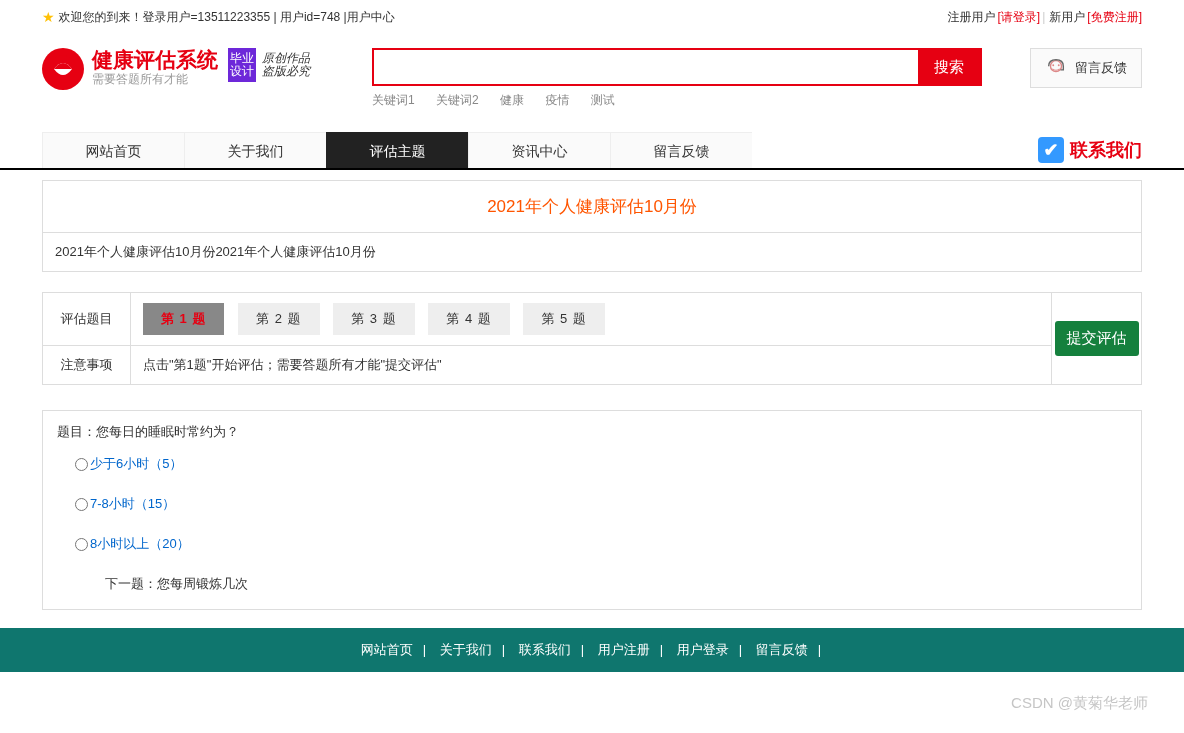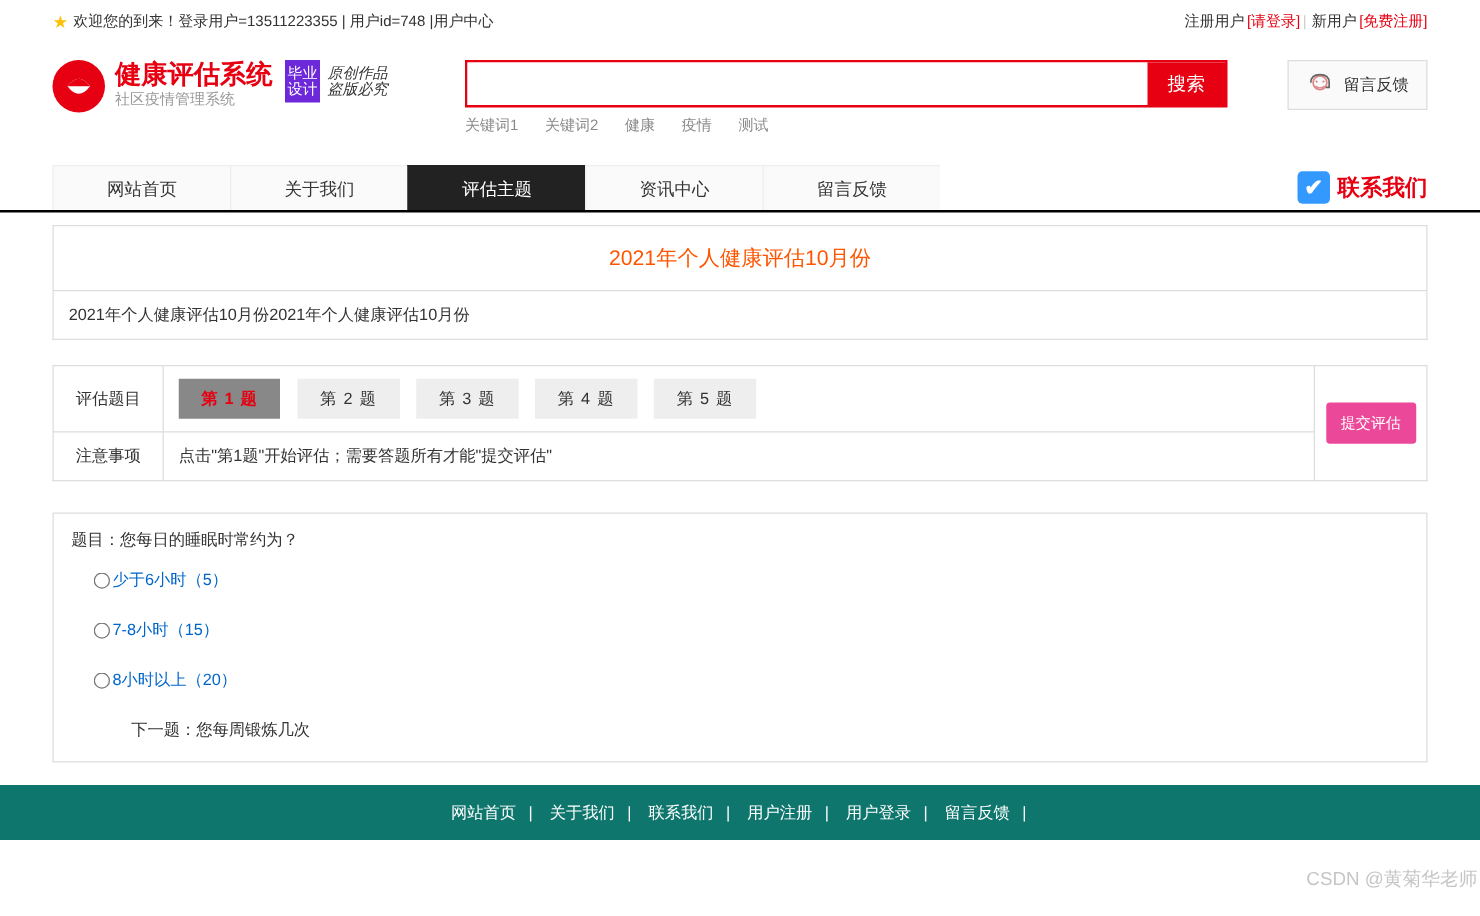--- a/index.html
+++ b/index.html
@@ -57,37 +57,37 @@
     .desc-box { border: 1px solid #ddd; border-top: none; padding: 10px 12px; font-size: 13px; }
     
     
     .qtable-wrap { display: flex; margin-top: 20px; }
     .qtable { border: 1px solid #ddd; border-collapse: collapse; flex: 1; }
     .qtable td { border: 1px solid #ddd; padding: 10px 12px; font-size: 13px; }
     .qtable .label-cell { width: 88px; text-align: center; }
     .qtab { display: inline-block; background: #eee; padding: 7px 18px; margin-right: 10px; cursor: pointer; font-size: 13px; letter-spacing: 1px; }
     .qtab.active { background: #888; color: #e60012; font-weight: bold; }
     .submit-cell { border: 1px solid #ddd; border-left: none; width: 90px; display: flex; align-items: center; justify-content: center; }
-    .submit-btn { background: #ec4899; color: #fff; border: none; padding: 8px 12px; font-size: 12px; border-radius: 3px; cursor: pointer; }
+    .submit-btn { background: #15803d; color: #fff; border: none; padding: 8px 12px; font-size: 15px; border-radius: 3px; cursor: pointer; }
     
     
     .question-box { border: 1px solid #ddd; margin-top: 25px; padding: 12px 14px 16px; }
     .question-title { font-size: 13px; margin-bottom: 14px; }
     .option { margin: 5px 0 22px 18px; display: flex; align-items: center; }
     .option input { margin-right: 2px; }
     .option label { color: #0066cc; font-size: 13px; cursor: pointer; }
     .next-q { margin-left: 48px; font-size: 13px; }
     
     
     .footer-black { background: #0f766e; color: #fff; text-align: center; padding: 13px 0; margin-top: 18px; font-size: 13px; }
     .footer-black a { color: #fff; margin: 0 4px; }
     .footer-black .fdiv { color: #fff; margin: 0 6px; }
     .footer-info { text-align: center; padding: 14px 0; font-size: 13px; color: #555; }
     
-    .watermark { position: fixed; right: 2px; bottom: 20px; color: rgba(150,150,150,0.55); font-size: 15px; pointer-events: none; }
+    .watermark { position: fixed; right: 36px; bottom: 20px; color: rgba(150,150,150,0.55); font-size: 15px; pointer-events: none; }
   </style>
 </head>
 <body>
 
 <div class="topbar">
   <div class="container">
     <div class="topbar-left">
       <span class="star-icon">★</span>
       <span>欢迎您的到来！登录用户=13511223355 | 用户id=748 | </span>
       <a>用户中心</a>
@@ -107,21 +107,21 @@
     <div class="logo-block">
       <div class="logo-icon">
         <svg viewBox="0 0 40 40">
             <circle cx="20" cy="20" r="18" fill="#e60012"></circle>
             <path d="M8 20 Q20 4 32 20 Q20 36 8 20 Z" fill="#fff"></path>
             <path d="M8 20 Q20 4 32 20" fill="#e60012"></path>
           </svg>
       </div>
       <div class="logo-text">
         <span class="logo-title">健康评估系统</span>
-        <span class="logo-sub">社区疫情管理系统</span>
+        <span class="logo-sub">需要答题所有才能</span>
       </div>
       <div class="badge-block">
         <div class="badge-box">
           <div>毕业</div>
             <div>设计</div>
         </div>
         <div class="badge-script">
           <div>原创作品</div>
             <div>盗版必究</div>
         </div>

